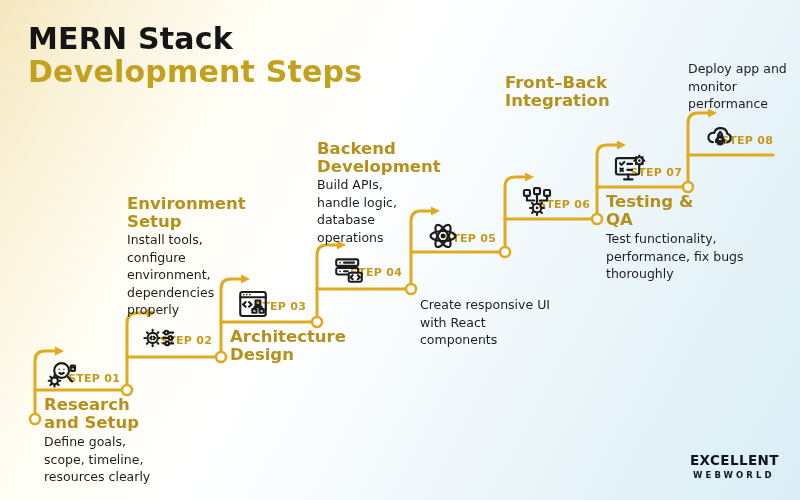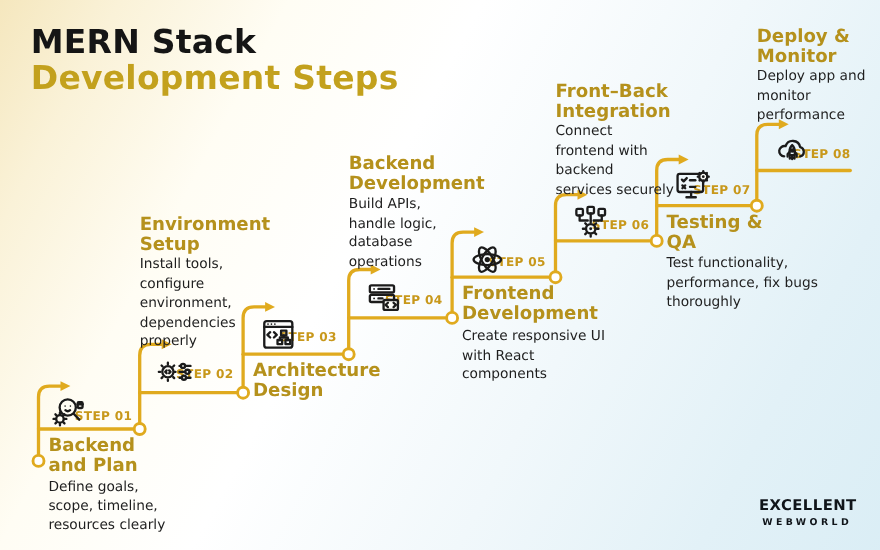--- a/index.html
+++ b/index.html
@@ -99,21 +99,21 @@
       <path d="M14.8 13.5l3.6 3.8"></path>
       <circle cx="9.3" cy="8.6" r="0.5" fill="#1B1B1B" stroke="none"></circle>
       <circle cx="12.7" cy="8.6" r="0.5" fill="#1B1B1B" stroke="none"></circle>
       <path d="M9.5 11.2c.9.8 2.1.8 3 0"></path>
       <circle cx="6" cy="16.8" r="2.4"></circle>
       <path d="M6 13.6v-.9M6 20.9v-.9M2.8 16.8h-.9M10.1 16.8h-.9M3.8 14.6l-.7-.7M8.2 19l.7.7M3.8 19l-.7.7M8.2 14.6l.7-.7"></path>
       <rect x="17.4" y="6.1" width="3.1" height="3.7" rx="0.6"></rect>
       <path d="M17.4 7.4h3.1"></path>
     </svg>
   </div>
-  <h3 class="step-title t1s">Backend and Plan</h3>
+  <h3 class="step-title t1s">Research and Setup</h3>
   <p class="step-desc d1">Define goals, scope, timeline, resources clearly</p>
 
   <h3 class="step-title t2s">Environment Setup</h3>
   <p class="step-desc d2">Install tools, configure environment, dependencies properly</p>
   <div class="step-label l2">STEP 02</div>
   <div class="step-icon i2">
     <svg viewBox="0 0 24 24" fill="none" stroke="#1B1B1B" stroke-width="1.5" stroke-linecap="round" stroke-linejoin="round">
       <circle cx="7.5" cy="12" r="3.6"></circle>
       <path d="M7.5 7.1v-.9M7.5 17.8v-.9M2.6 12h-.9M12.4 12h-.9M4.1 8.6l-.65-.65M10.9 15.4l.65.65M4.1 15.4l-.65.65M10.9 8.6l.65-.65"></path>
       <path d="M6.7 11.1l-.9.9.9.9M8.3 11.1l.9.9-.9.9"></path>
@@ -158,25 +158,23 @@
 
   <div class="step-label l5">STEP 05</div>
   <div class="step-icon i5">
     <svg viewBox="0 0 24 24" fill="none" stroke="#1B1B1B" stroke-width="1.5">
       <circle cx="12" cy="12" r="1.7" fill="#1B1B1B" stroke="none"></circle>
       <ellipse cx="12" cy="12" rx="8.8" ry="3.5"></ellipse>
       <ellipse cx="12" cy="12" rx="8.8" ry="3.5" transform="rotate(60 12 12)"></ellipse>
       <ellipse cx="12" cy="12" rx="8.8" ry="3.5" transform="rotate(120 12 12)"></ellipse>
     </svg>
   </div>
-  <h3 class="step-title t5s">Frontend Development</h3>
   <p class="step-desc d5">Create responsive UI with React components</p>
 
   <h3 class="step-title t6s">Front–Back Integration</h3>
-  <p class="step-desc d6">Connect frontend with backend services securely</p>
   <div class="step-label l6">STEP 06</div>
   <div class="step-icon i6">
     <svg viewBox="0 0 24 24" fill="none" stroke="#1B1B1B" stroke-width="1.5" stroke-linecap="round" stroke-linejoin="round">
       <rect x="2.8" y="3.5" width="4.2" height="4.2" rx="0.8"></rect>
       <rect x="17" y="3.5" width="4.2" height="4.2" rx="0.8"></rect>
       <rect x="9.9" y="2.2" width="4.2" height="4.2" rx="0.8"></rect>
       <path d="M4.9 7.7v3.2h5.2M19.1 7.7v3.2h-5.2M12 6.4v4.5"></path>
       <circle cx="12" cy="16.2" r="3"></circle>
       <circle cx="12" cy="16.2" r="0.95" fill="#1B1B1B" stroke="none"></circle>
       <path d="M12 12.2v-1M12 21.2v-1M8 16.2h-1M17 16.2h-1M9.2 13.4l-.7-.7M14.8 19l.7.7M9.2 19l-.7.7M14.8 13.4l.7-.7"></path>
@@ -193,21 +191,20 @@
       <path d="M5.9 12.4l1.8 1.8M7.7 12.4l-1.8 1.8"></path>
       <path d="M10.8 13.3h3.4"></path>
       <circle cx="19.3" cy="6.8" r="2.6" fill="#FDFDF8"></circle>
       <circle cx="19.3" cy="6.8" r="0.9" fill="#1B1B1B" stroke="none"></circle>
       <path d="M19.3 3.3v.9M19.3 9.4v.9M15.8 6.8h.9M21.9 6.8h.9M16.9 4.4l.65.65M21 8.55l.65.65M16.9 9.2l.65-.65M21 5.05l.65-.65"></path>
     </svg>
   </div>
   <h3 class="step-title t7s">Testing &amp; QA</h3>
   <p class="step-desc d7">Test functionality, performance, fix bugs thoroughly</p>
 
-  <h3 class="step-title t8s">Deploy &amp; Monitor</h3>
   <p class="step-desc d8">Deploy app and monitor performance</p>
   <div class="step-label l8">STEP 08</div>
   <div class="step-icon i8">
     <svg viewBox="0 0 24 24" fill="none" stroke="#1B1B1B" stroke-width="1.5" stroke-linecap="round" stroke-linejoin="round">
       <path d="M7 15.6a3.3 3.3 0 1 1 .9-6.5A4.8 4.8 0 0 1 17.2 9.7a3.1 3.1 0 0 1 .1 6"></path>
       <path d="M12.1 8.4c1.1 1 1.7 2.6 1.7 4.2v2.2h-3.4v-2.2c0-1.6.6-3.2 1.7-4.2z"></path>
       <circle cx="12.1" cy="11.8" r="0.7"></circle>
       <path d="M10.4 12.9l-1.2 1.2v1.6M13.8 12.9l1.2 1.2v1.6"></path>
       <path d="M12.1 15.7v1.7M10.6 16v1M13.6 16v1"></path>
     </svg>

